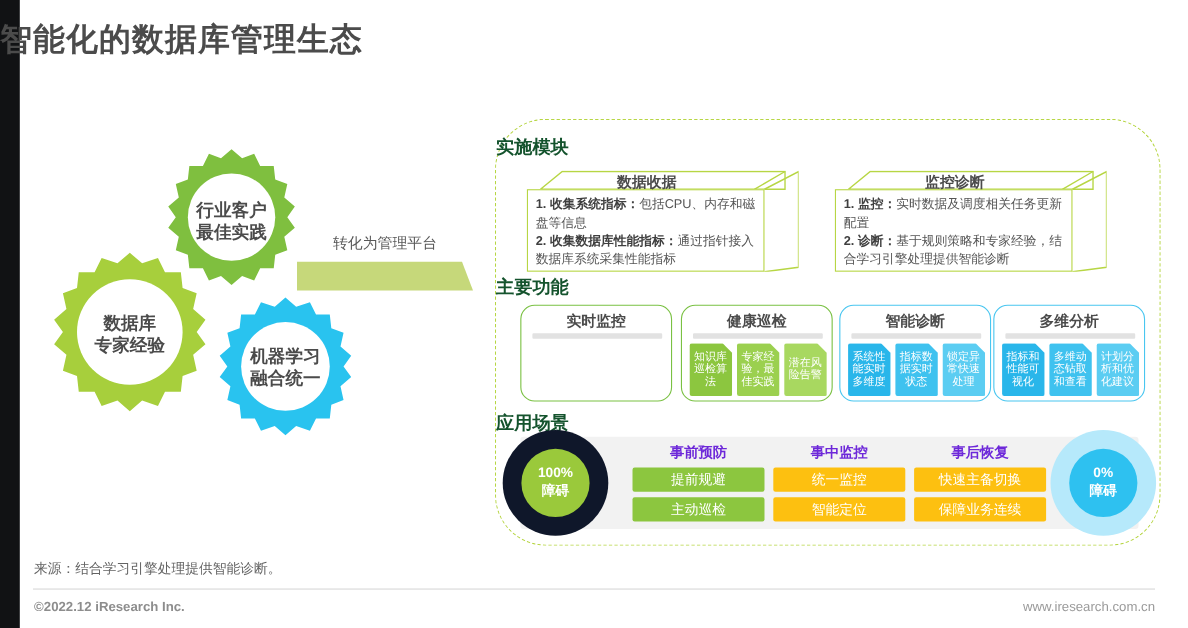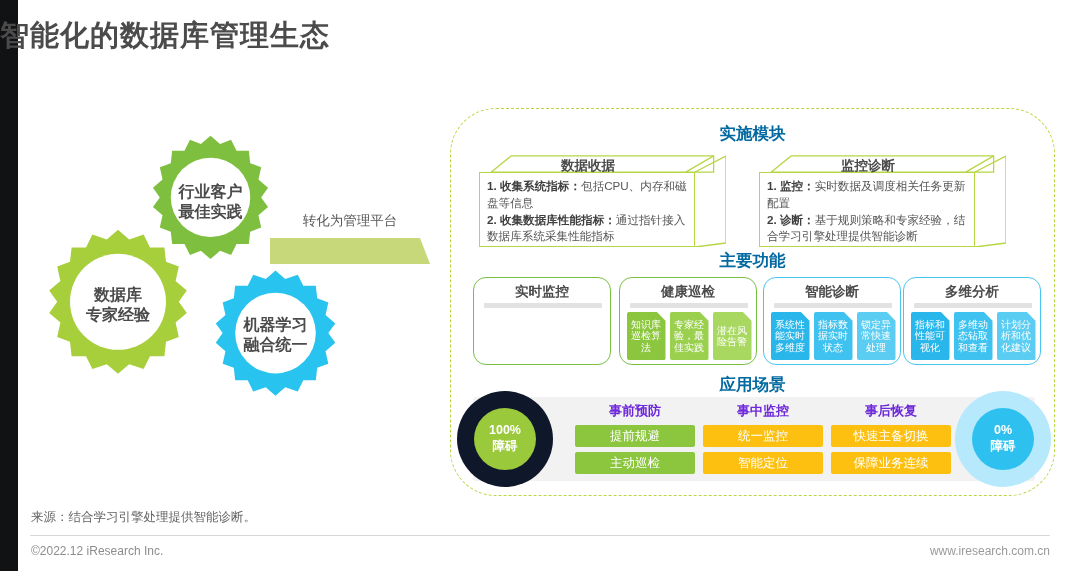--- a/index.html
+++ b/index.html
@@ -27,42 +27,42 @@
   .gear{position:absolute;}
   .gear svg{display:block;}
   .gear .glabel{
     position:absolute;left:0;top:0;width:100%;height:100%;
     display:flex;flex-direction:column;align-items:center;justify-content:center;
     font-size:16px;font-weight:bold;color:#4b4b4b;line-height:1.25;
     text-align:center;pointer-events:none;
   }
   #gear-top{left:142px;top:133px;width:137px;height:137px;}
   #gear-left{left:38px;top:225px;width:160px;height:160px;}
-  #gear-right{left:206px;top:265px;width:139px;height:139px;}
+  #gear-right{left:190px;top:265px;width:139px;height:139px;}
 
   
   .arrow-wrap{position:absolute;left:270px;top:212px;width:160px;height:55px;}
   .arrow-label{
     position:absolute;left:0;top:0;width:160px;text-align:center;
     font-size:13.5px;color:#595959;
   }
   .arrow-shape{position:absolute;left:0;top:24px;}
 
   
   .panel{
     position:absolute;left:450px;top:108px;width:605px;height:388px;
     border:1.6px dashed #b7d644;
     border-radius:46px;
     box-sizing:border-box;
     background:#fff;
   }
 
   .sec-title{
-    position:absolute;width:100%;text-align:center;
-    font-size:16.5px;font-weight:bold;color:#0369a1;
+    position:absolute;width:100%;
+    font-size:16.5px;font-weight:bold;color:#14532d;
   }
   #t-impl{top:14px;}
   #t-func{top:141px;}
   #t-scene{top:265px;}
 
   
   .box3d{position:absolute;width:247px;height:92px;}
   .box3d .top{
     position:absolute;left:0;top:0;width:247px;height:18px;
   }
@@ -145,21 +145,21 @@
   .scol.green .sitem{background:#8cc63f;}
   .scol.yellow .sitem{background:#fdc010;}
 
   
   .source{
     position:absolute;left:31px;top:509px;font-size:12.5px;color:#636363;
   }
   .hr{
     position:absolute;left:30px;top:535px;width:1020px;height:1px;background:#d8d8d8;
   }
-  .copy{position:absolute;left:31px;top:544px;font-size:12px;color:#8d8d8d;}
+  .copy{position:absolute;left:31px;top:544px;font-size:12px;color:#8d8d8d;font-weight:bold;}
   .site{position:absolute;right:30px;top:544px;font-size:12px;color:#9a9a9a;}
 </style>
 </head>
 <body>
 
 <div id="root">
 
   <div class="edge-strip"></div>
 
   <div class="page-title">智能化的数据库管理生态</div>

